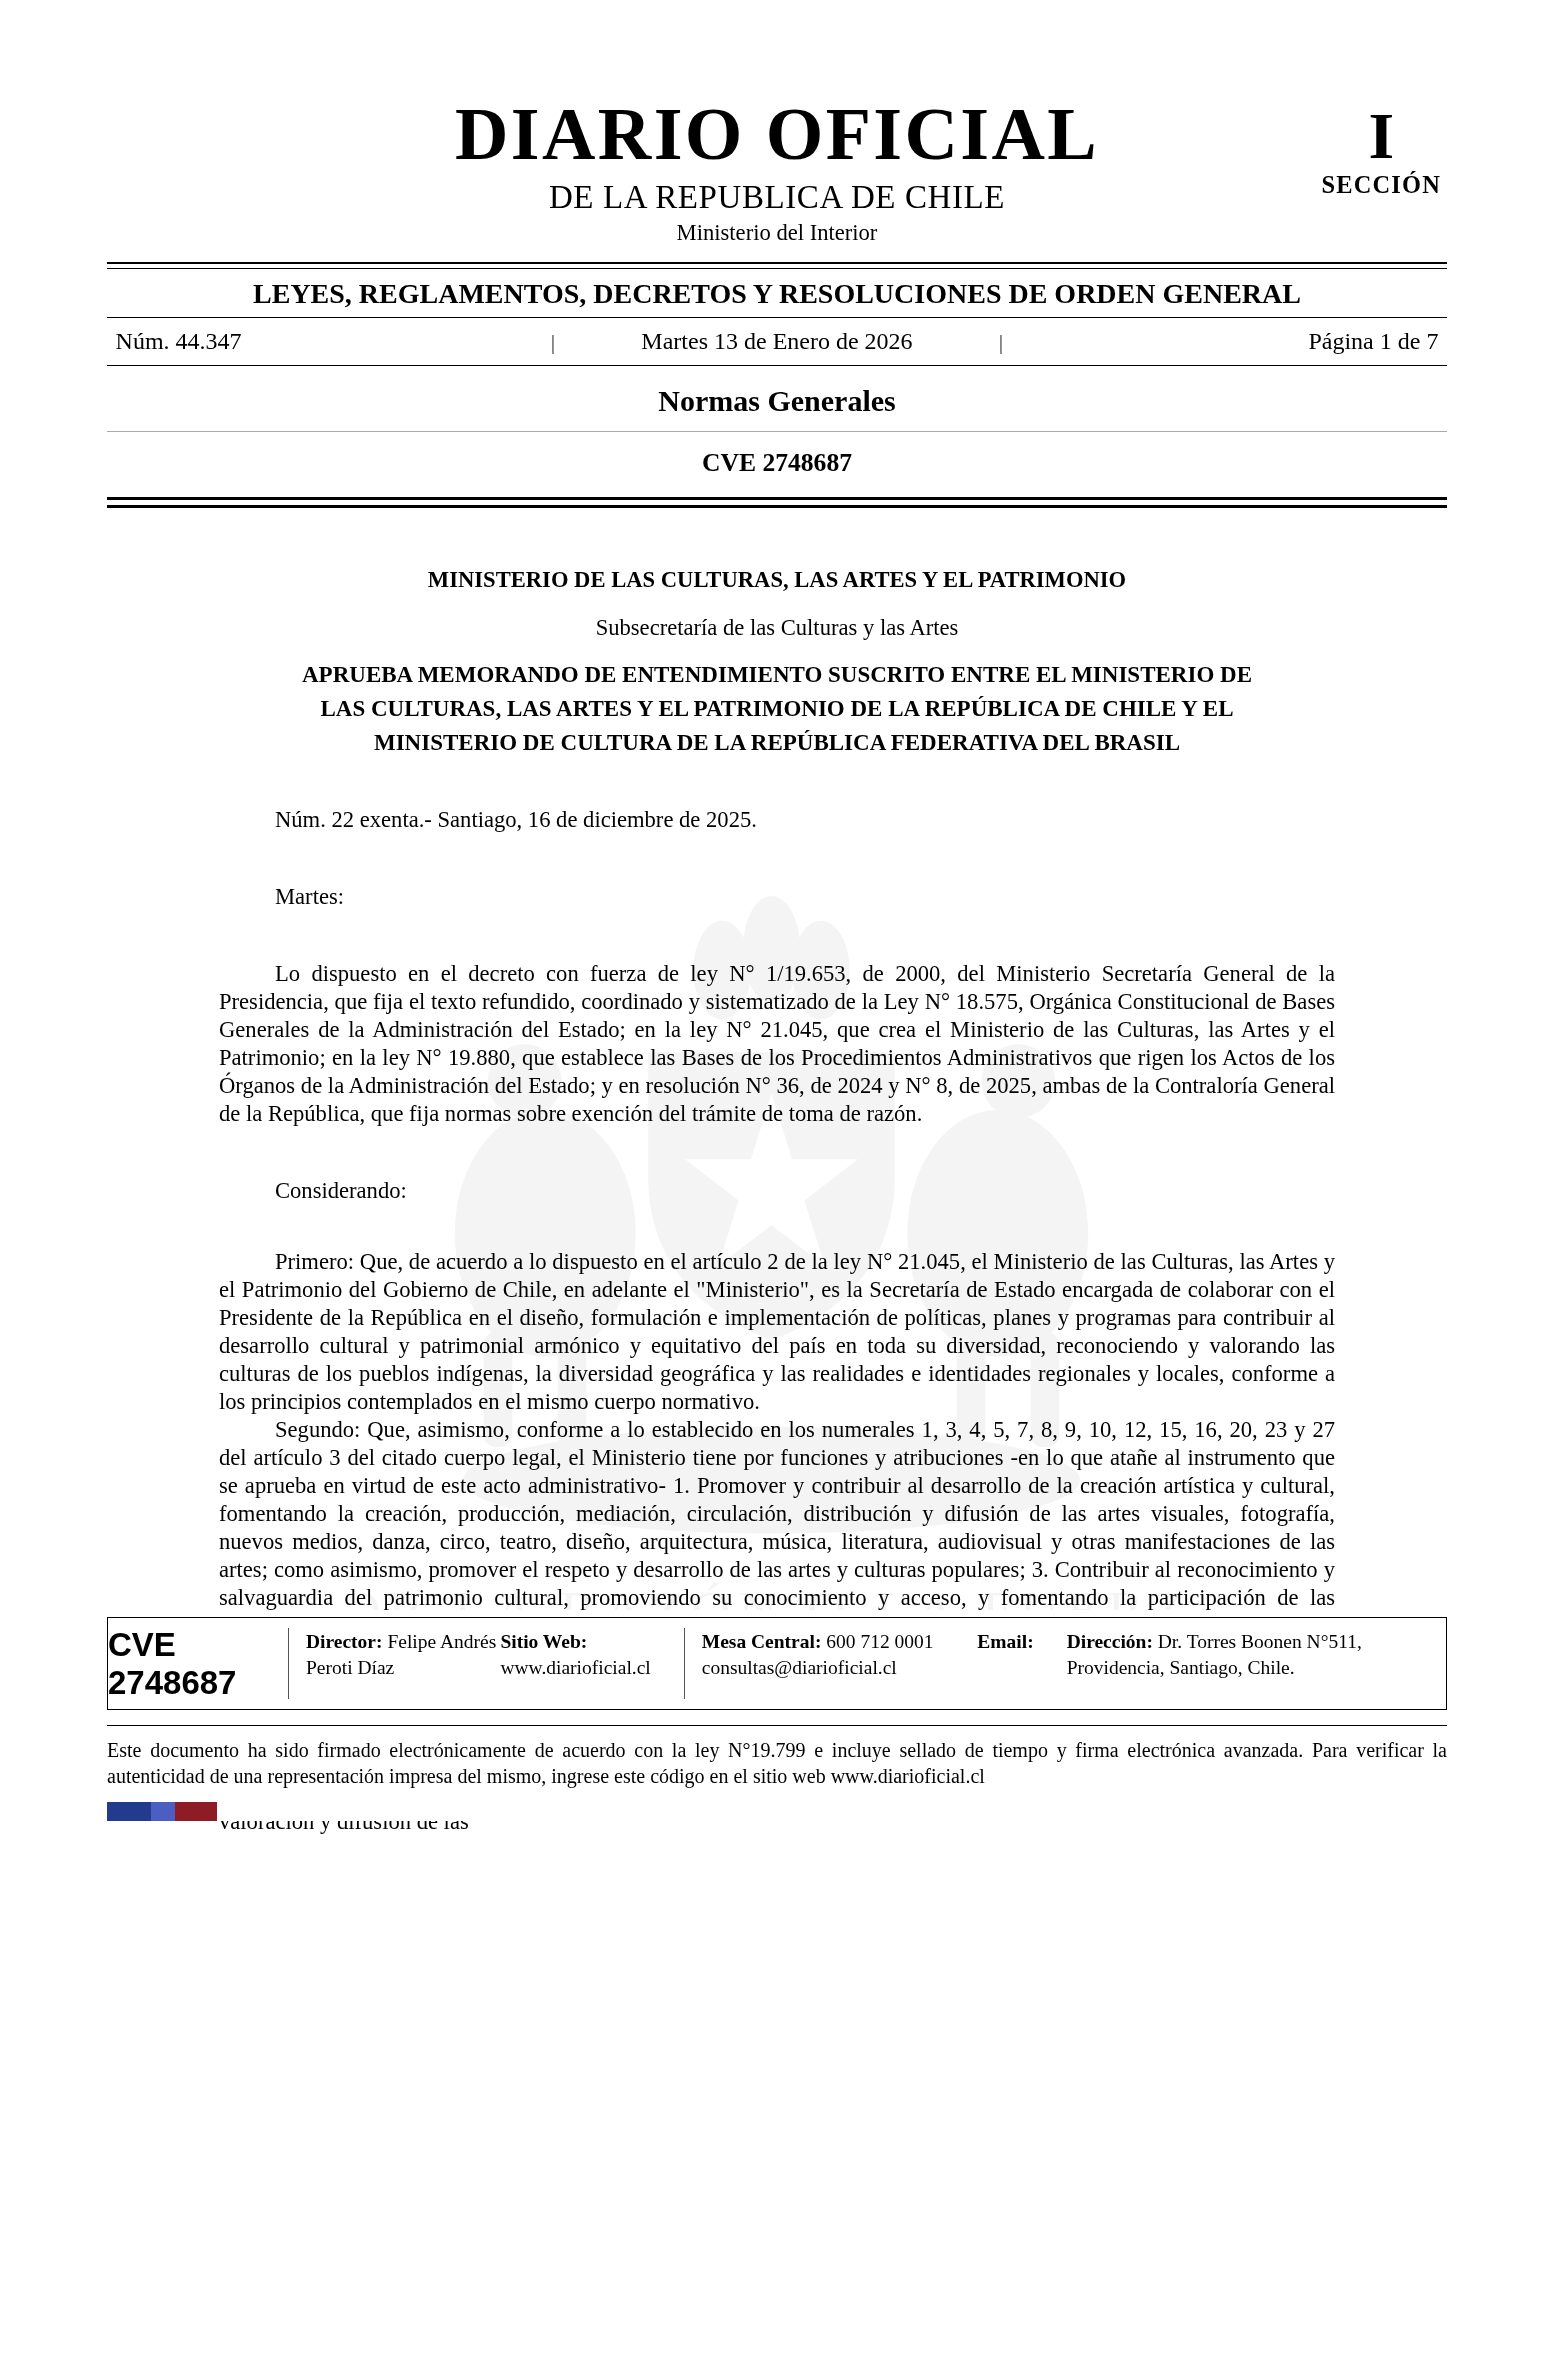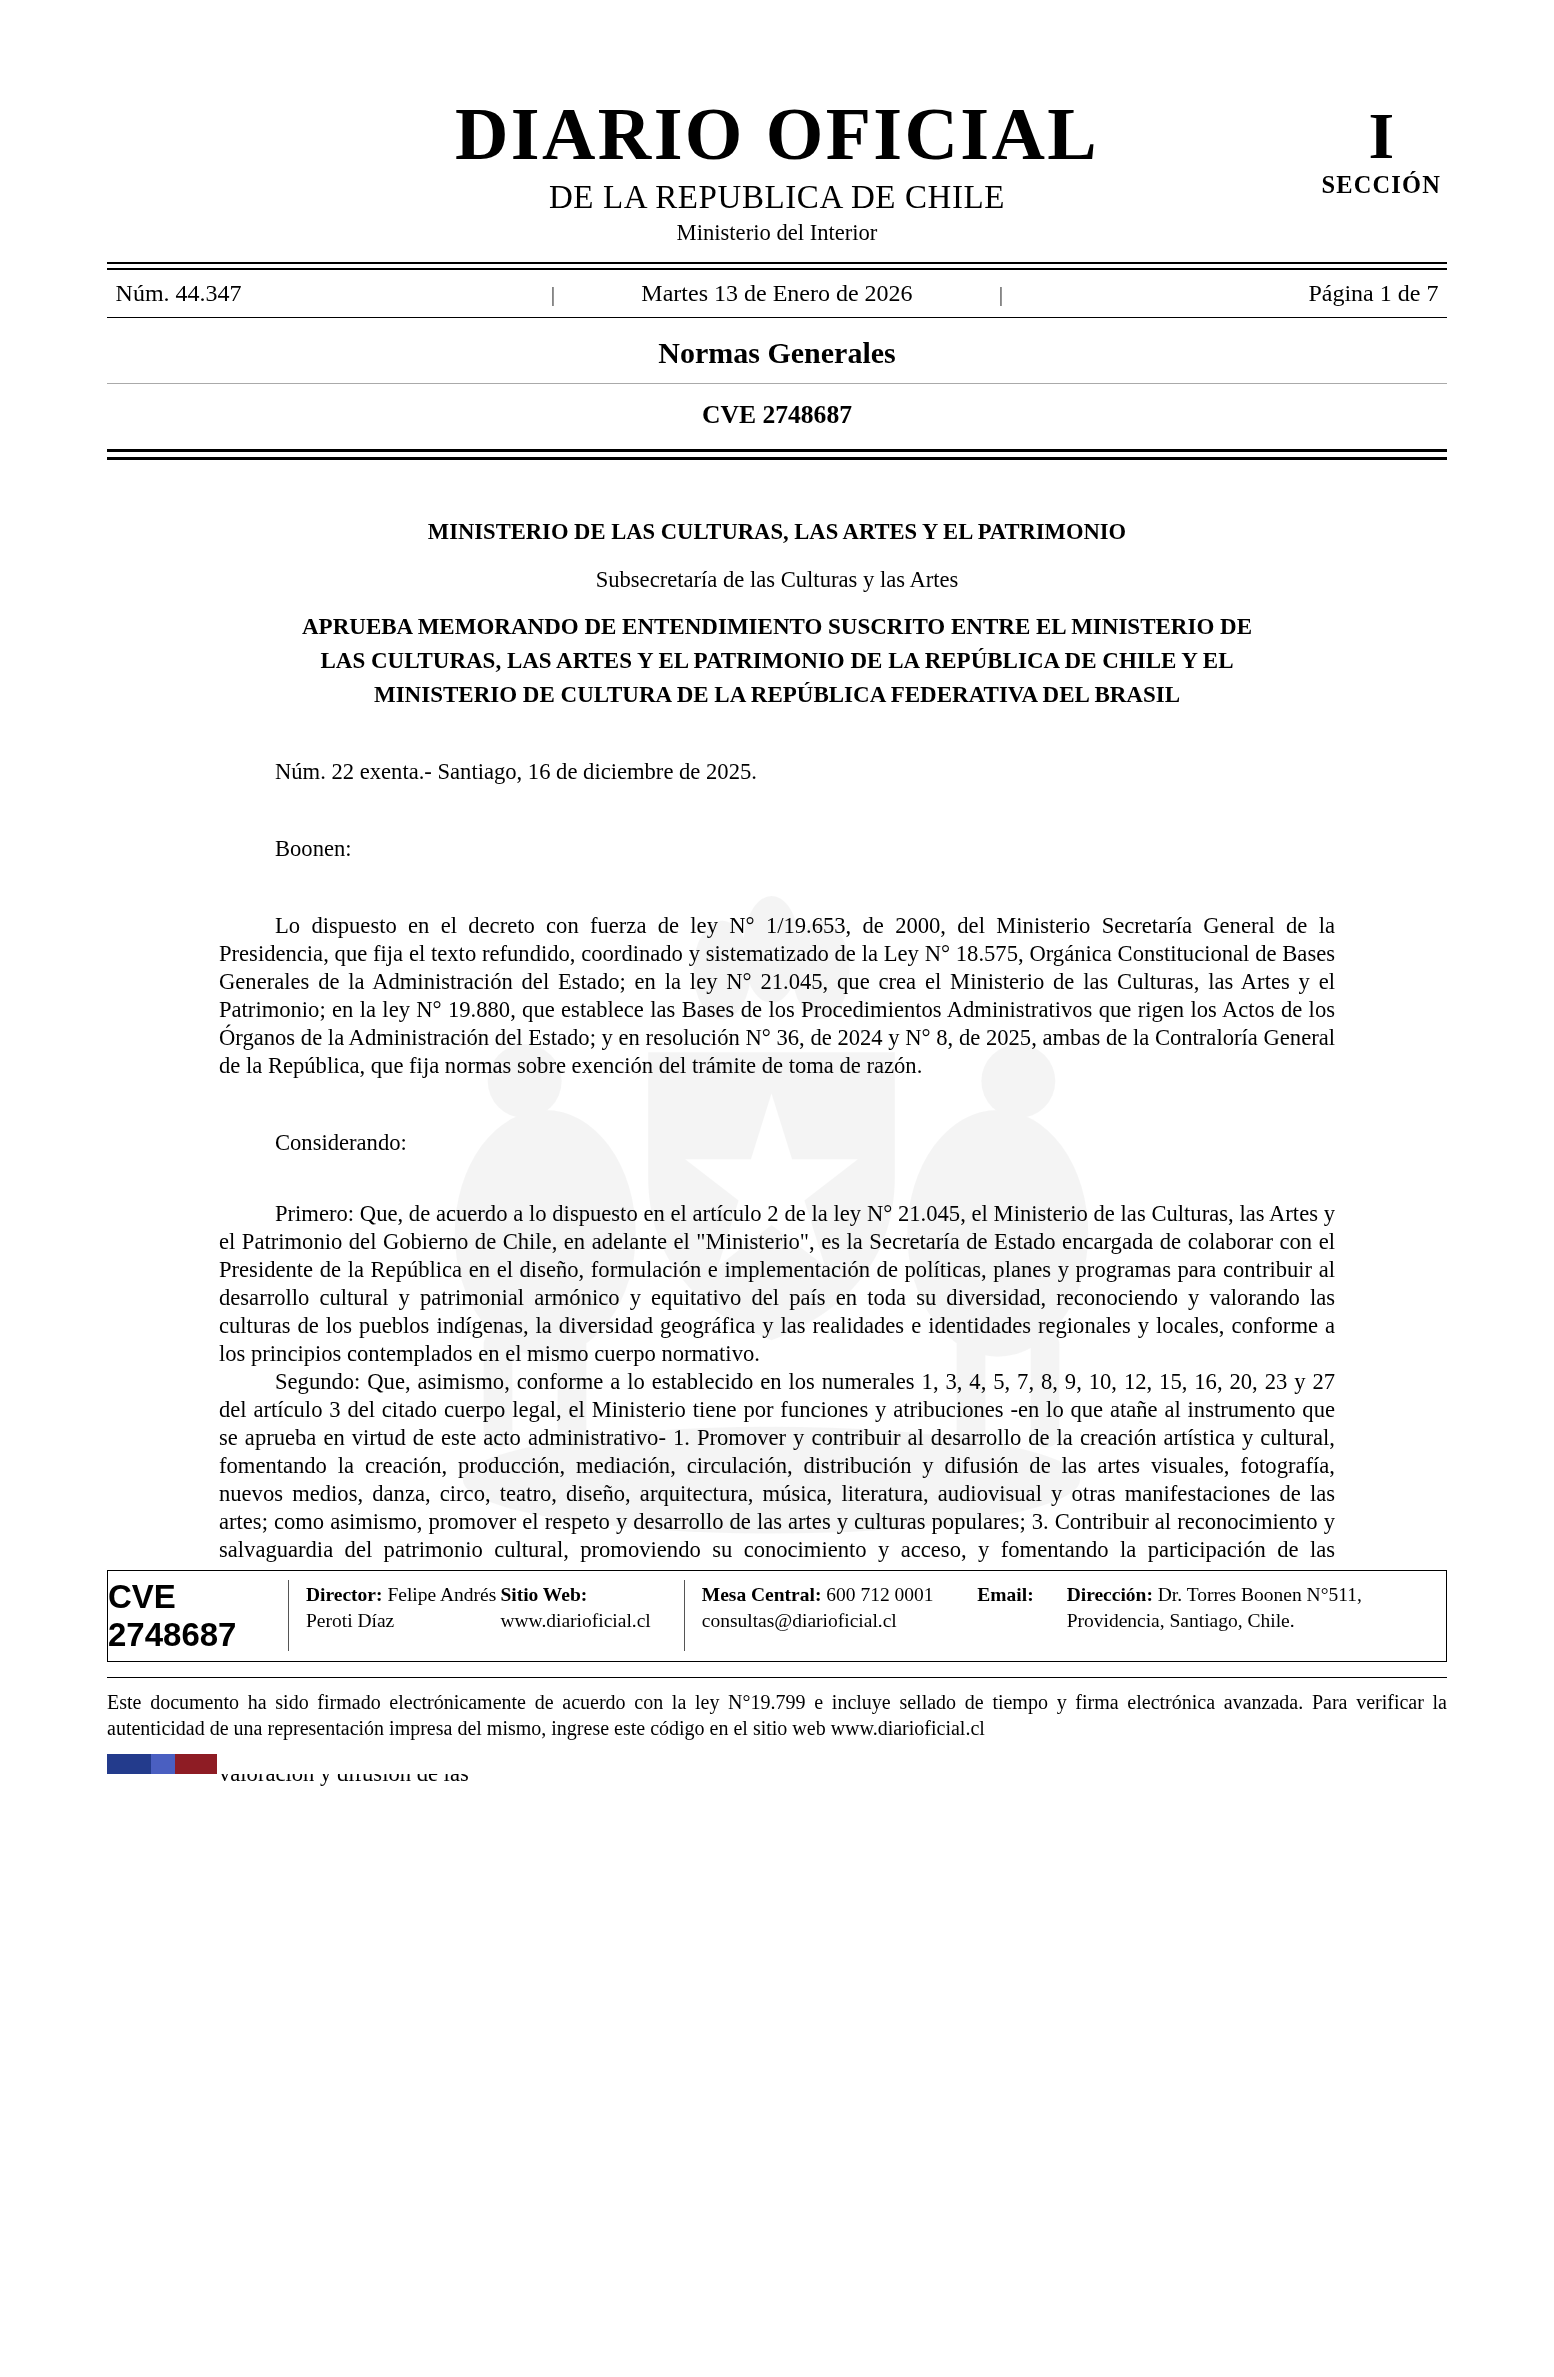--- a/index.html
+++ b/index.html
@@ -101,20 +101,21 @@
       <div class="mast-sub">DE LA REPUBLICA DE CHILE</div>
       <div class="mast-ministry">Ministerio del Interior</div>
       <div class="section-block">
         <div class="section-numeral">I</div>
         <div class="section-label">SECCIÓN</div>
       </div>
     </div>
 
     <div class="top-double-rule"></div>
 
+    <div class="banner">LEYES, REGLAMENTOS, DECRETOS Y RESOLUCIONES DE ORDEN GENERAL</div>
 
     <div class="rule"></div>
 
     <div class="meta-row">
       <div class="meta-cell meta-issue">Núm. 44.347</div>
       <span class="meta-sep">|</span>
       <div class="meta-cell meta-date">Martes 13 de Enero de 2026</div>
       <span class="meta-sep">|</span>
       <div class="meta-cell meta-page">Página 1 de 7</div>
     </div>
@@ -125,21 +126,21 @@
     <div class="thin-rule"></div>
     <div class="cve-heading">CVE 2748687</div>
 
     <div class="heavy-rule"></div>
 
     <div class="doc">
       <p class="doc-ministry">MINISTERIO DE LAS CULTURAS, LAS ARTES Y EL PATRIMONIO</p>
       <p class="doc-subsecretary">Subsecretaría de las Culturas y las Artes</p>
       <p class="doc-title">APRUEBA MEMORANDO DE ENTENDIMIENTO SUSCRITO ENTRE EL MINISTERIO DE LAS CULTURAS, LAS ARTES Y EL PATRIMONIO DE LA REPÚBLICA DE CHILE Y EL MINISTERIO DE CULTURA DE LA REPÚBLICA FEDERATIVA DEL BRASIL</p>
       <p class="doc-numline">Núm. 22 exenta.- Santiago, 16 de diciembre de 2025.</p>
-      <p class="doc-label">Boonen:</p>
+      <p class="doc-label">Martes:</p>
       <p class="doc-par">Lo dispuesto en el decreto con fuerza de ley N° 1/19.653, de 2000, del Ministerio Secretaría General de la Presidencia, que fija el texto refundido, coordinado y sistematizado de la Ley N° 18.575, Orgánica Constitucional de Bases Generales de la Administración del Estado; en la ley N° 21.045, que crea el Ministerio de las Culturas, las Artes y el Patrimonio; en la ley N° 19.880, que establece las Bases de los Procedimientos Administrativos que rigen los Actos de los Órganos de la Administración del Estado; y en resolución N° 36, de 2024 y N° 8, de 2025, ambas de la Contraloría General de la República, que fija normas sobre exención del trámite de toma de razón.</p>
       <p class="doc-label">Considerando:</p>
       <p class="doc-par doc-par-first-gap">Primero: Que, de acuerdo a lo dispuesto en el artículo 2 de la ley N° 21.045, el Ministerio de las Culturas, las Artes y el Patrimonio del Gobierno de Chile, en adelante el "Ministerio", es la Secretaría de Estado encargada de colaborar con el Presidente de la República en el diseño, formulación e implementación de políticas, planes y programas para contribuir al desarrollo cultural y patrimonial armónico y equitativo del país en toda su diversidad, reconociendo y valorando las culturas de los pueblos indígenas, la diversidad geográfica y las realidades e identidades regionales y locales, conforme a los principios contemplados en el mismo cuerpo normativo.</p>
       <p class="doc-par-cont">Segundo: Que, asimismo, conforme a lo establecido en los numerales 1, 3, 4, 5, 7, 8, 9, 10, 12, 15, 16, 20, 23 y 27 del artículo 3 del citado cuerpo legal, el Ministerio tiene por funciones y atribuciones -en lo que atañe al instrumento que se aprueba en virtud de este acto administrativo- 1. Promover y contribuir al desarrollo de la creación artística y cultural, fomentando la creación, producción, mediación, circulación, distribución y difusión de las artes visuales, fotografía, nuevos medios, danza, circo, teatro, diseño, arquitectura, música, literatura, audiovisual y otras manifestaciones de las artes; como asimismo, promover el respeto y desarrollo de las artes y culturas populares; 3. Contribuir al reconocimiento y salvaguardia del patrimonio cultural, promoviendo su conocimiento y acceso, y fomentando la participación de las personas y comunidades en los procesos de memoria colectiva y definición patrimonial; 4. Promover y colaborar en el reconocimiento y salvaguardia del patrimonio cultural indígena, coordinando su accionar con los organismos públicos competentes en materia de pueblos indígenas; como asimismo, promover el respeto y valoración de las diversas expresiones del folclor del país y de las culturas tradicionales y populares en sus diversas manifestaciones; 5. Promover el desarrollo de audiencias y facilitar el acceso equitativo al conocimiento y valoración de obras, expresiones y bienes artísticos, culturales y patrimoniales, y fomentar, en el ámbito de sus competencias, el derecho a la igualdad de oportunidades de acceso y participación de las personas con discapacidad; 7. Estimular y contribuir al conocimiento, valoración y difusión de las</p>
     </div>
 
     <div class="page-footer">
       <div class="footer-box">
         <div class="footer-cve">CVE 2748687</div>
         <div class="footer-divider"></div>

